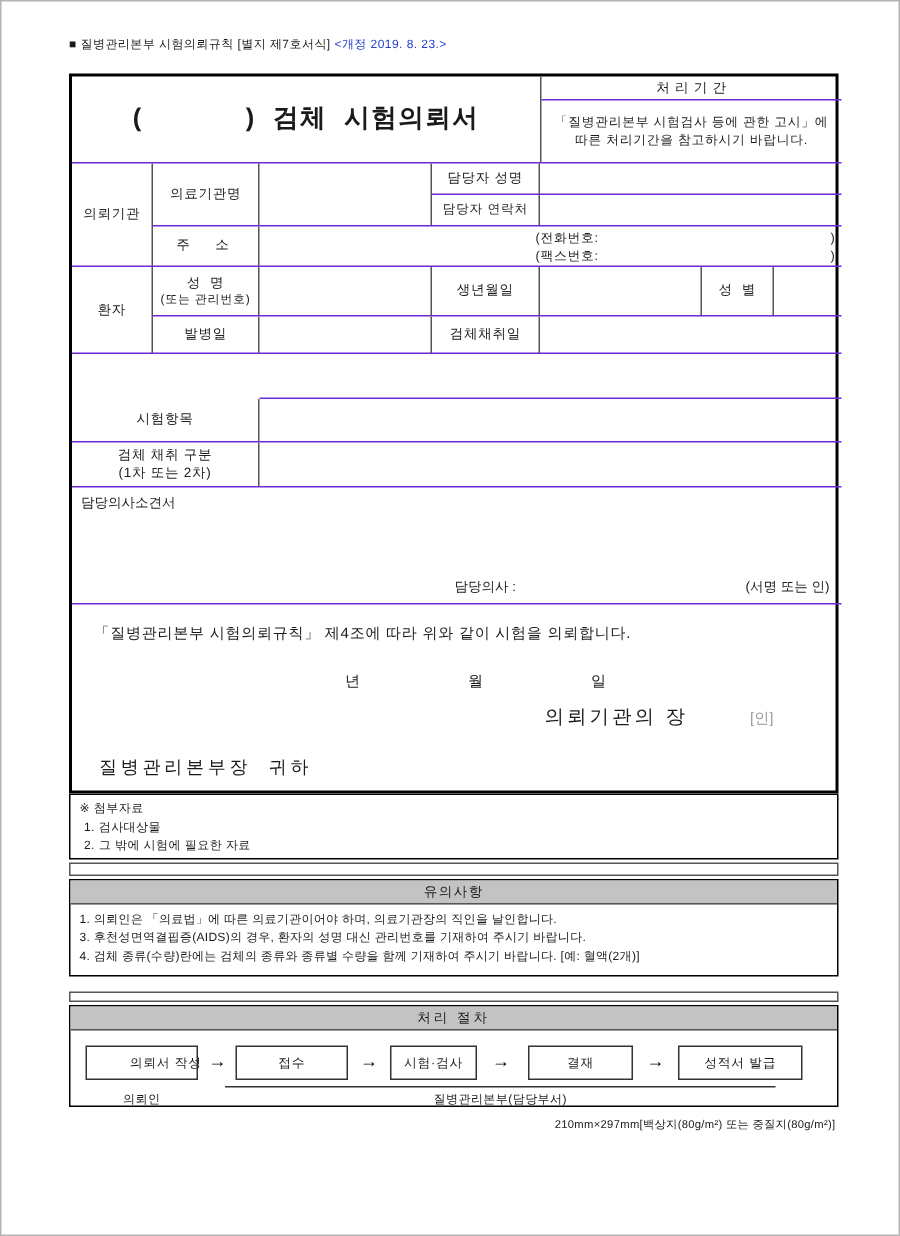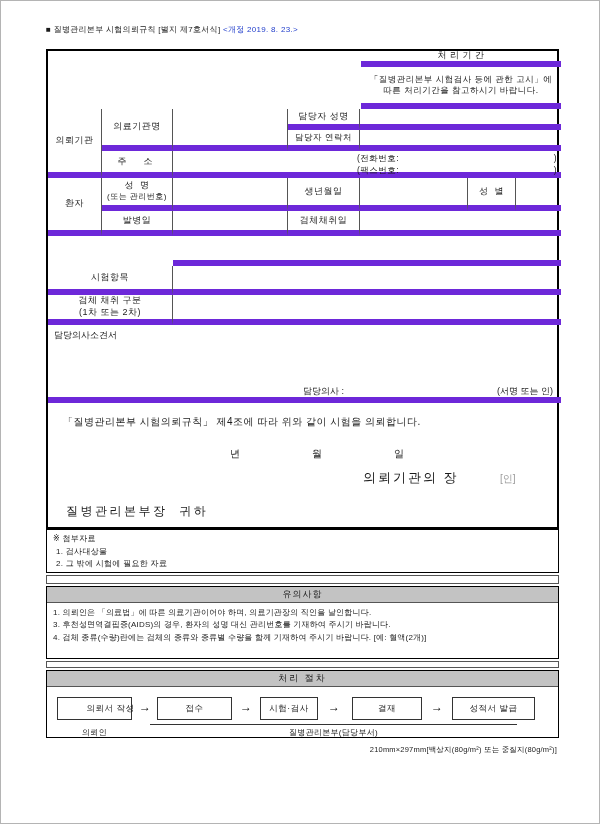--- a/index.html
+++ b/index.html
@@ -2,21 +2,21 @@
 <html><head>
 <meta charset="utf-8">
 <style>
   html,body{margin:0;padding:0;background:#ececec;}
   .page{position:relative;width:600px;height:824px;background:#ffffff;border:1px solid #b4b4b4;
         font-family:"Liberation Sans","DejaVu Sans",sans-serif;color:#1a1a1a;overflow:hidden;box-sizing:border-box;}
   .abs{position:absolute;box-sizing:border-box;}
   .cell{position:absolute;box-sizing:border-box;display:flex;align-items:center;justify-content:center;
         font-size:9px;line-height:1.3;text-align:center;letter-spacing:0.5px;}
   .br{border-right:1px solid #555;}
-  .bb{border-bottom:6px solid #6d28d9;}
+  .bb{border-bottom:1px solid #6d28d9;}
   .ws{white-space:pre;}
   .lbl{color:#222;}
   .tbl{border:2px solid #000;background:#fff;}
   .box{border:1.5px solid #000;background:#fff;}
   .graybar{background:#c3c3c3;display:flex;align-items:center;justify-content:center;
            font-size:9px;letter-spacing:1px;border-bottom:1px solid #555;}
   .notetext{font-size:8px;line-height:1.55;letter-spacing:0.2px;}
   .stepbox{position:absolute;box-sizing:border-box;border:1px solid #333;display:flex;align-items:center;justify-content:center;
            font-size:8.5px;letter-spacing:0.5px;white-space:pre;}
   .arrow{position:absolute;font-weight:bold;font-size:12px;color:#000;}
@@ -27,20 +27,21 @@
 <body>
 
 <div class="page">
 
   <div class="abs smallnote" style="left:45px;top:23px;width:513px;">
     <span class="ws">■ 질병관리본부 시험의뢰규칙 [별지 제7호서식] </span><span class="ws" style="color:#2440cc;margin-top:12px;">&lt;개정 2019. 8. 23.&gt;</span>
   </div>
 
   <div class="abs tbl" style="left:45px;top:48px;width:513px;height:480px;">
 
+    <div class="cell br bb title ws" style="left:0;top:0;width:313px;height:58px;">(            )  검체  시험의뢰서</div>
     <div class="cell bb ws" style="left:313px;top:0;width:200px;height:16px;">처 리 기 간</div>
     <div class="cell bb" style="left:313px;top:16px;width:200px;height:42px;padding:2px 6px;font-size:8.5px;">「질병관리본부 시험검사 등에 관한 고시」에 따른 처리기간을 참고하시기 바랍니다.</div>
 
     <div class="cell br bb lbl" style="left:0;top:58px;width:54px;height:69px;">의뢰기관</div>
     <div class="cell br bb lbl" style="left:54px;top:58px;width:71px;height:42px;">의료기관명</div>
     <div class="cell br bb" style="left:125px;top:58px;width:115px;height:42px;"></div>
     <div class="cell br bb lbl" style="left:240px;top:58px;width:72px;height:21px;">담당자 성명</div>
     <div class="cell bb" style="left:312px;top:58px;width:201px;height:21px;"></div>
     <div class="cell br bb lbl" style="left:240px;top:79px;width:72px;height:21px;font-size:8.5px;">담당자 연락처</div>
     <div class="cell bb" style="left:312px;top:79px;width:201px;height:21px;"></div>
@@ -100,21 +101,21 @@
   </div>
 
   <div class="abs box" style="left:45px;top:528px;width:513px;height:44px;">
     <div class="abs smallnote" style="left:6px;top:3px;">※ 첨부자료</div>
     <div class="abs smallnote" style="left:9px;top:16px;">1. 검사대상물</div>
     <div class="abs smallnote" style="left:9px;top:28px;">2. 그 밖에 시험에 필요한 자료</div>
   </div>
 
   <div class="abs" style="left:45px;top:574px;width:513px;height:9px;border:1px solid #555;"></div>
 
-  <div class="abs box" style="left:45px;top:585px;width:513px;height:73px;">
+  <div class="abs box" style="left:45px;top:585px;width:513px;height:65px;">
     <div class="graybar" style="height:15px;">유의사항</div>
     <div style="padding:4px 6px 0 6px;">
       <div class="notetext">1. 의뢰인은 「의료법」에 따른 의료기관이어야 하며, 의료기관장의 직인을 날인합니다.</div>
       <div class="notetext">3. 후천성면역결핍증(AIDS)의 경우, 환자의 성명 대신 관리번호를 기재하여 주시기 바랍니다.</div>
       <div class="notetext">4. 검체 종류(수량)란에는 검체의 종류와 종류별 수량을 함께 기재하여 주시기 바랍니다. [예: 혈액(2개)]</div>
     </div>
   </div>
 
   <div class="abs" style="left:45px;top:660px;width:513px;height:7px;border:1px solid #555;"></div>
 

